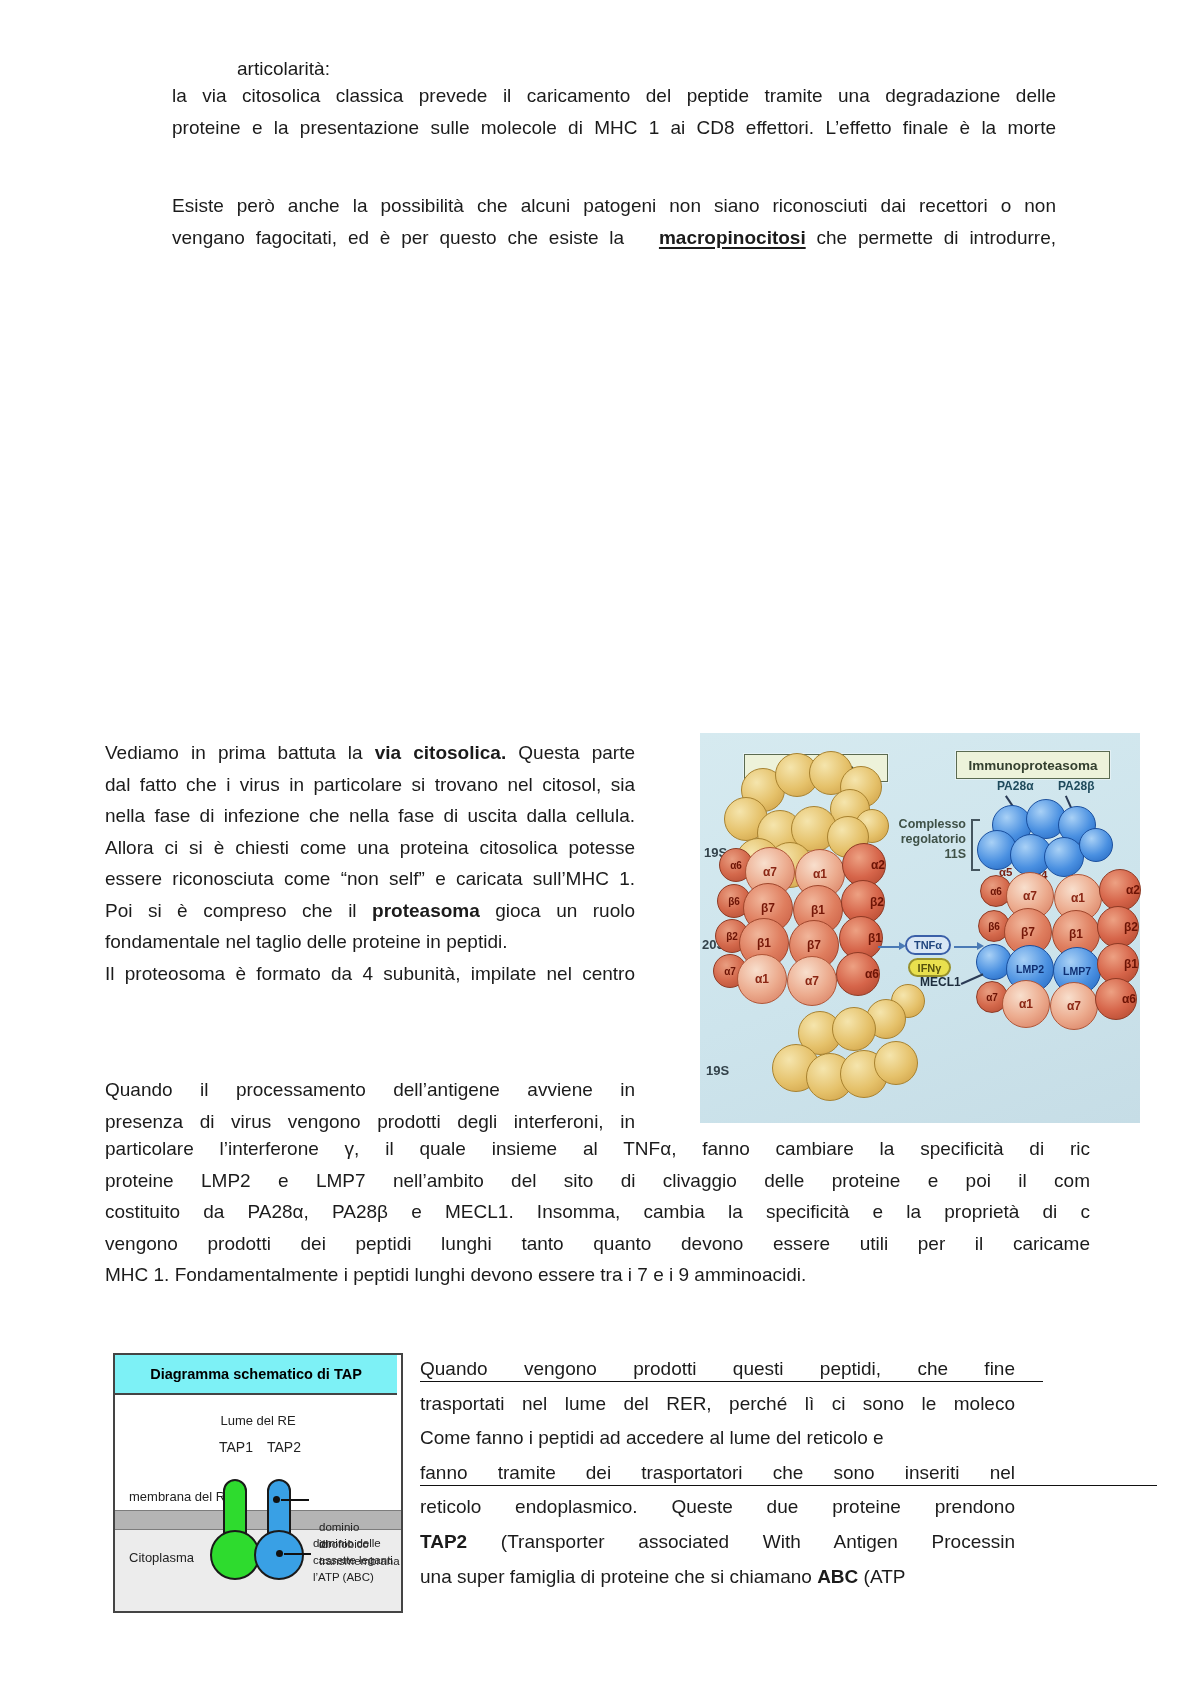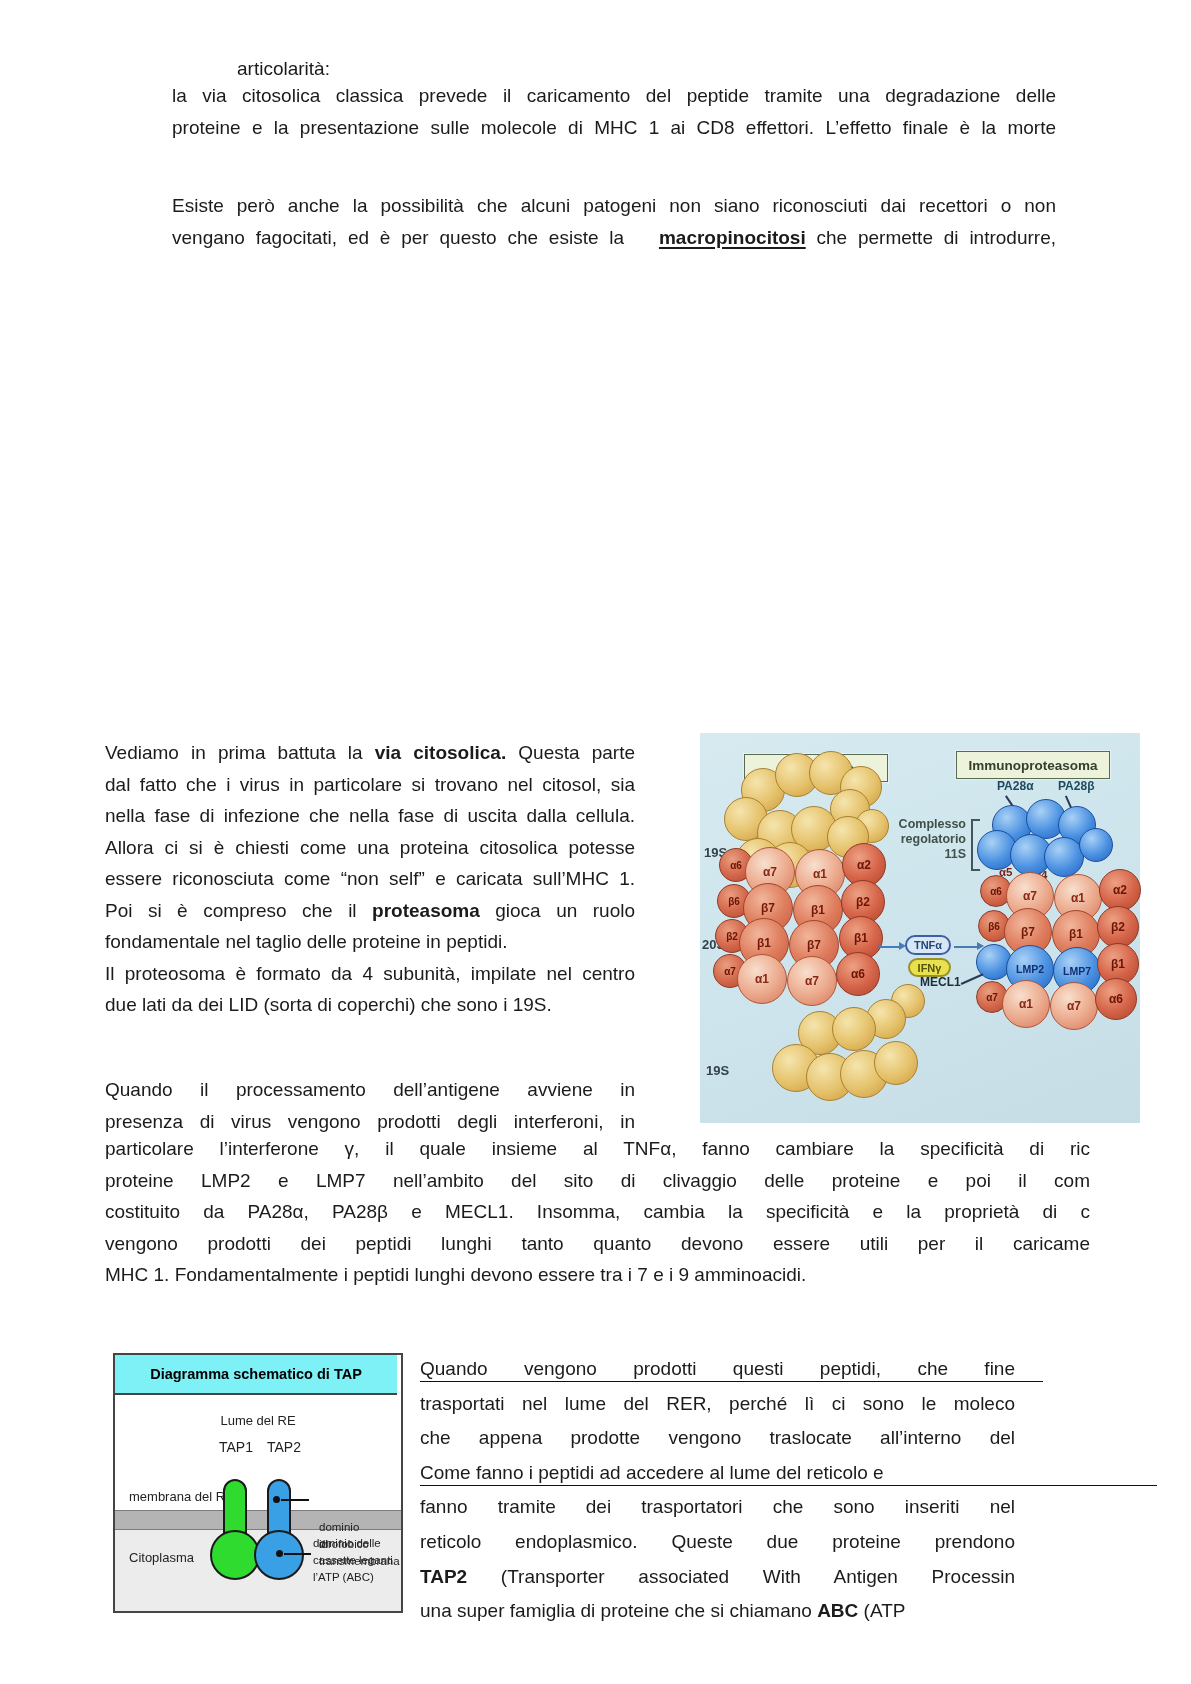--- a/index.html
+++ b/index.html
@@ -26,21 +26,21 @@
   
   #psoma{position:absolute;left:700px;top:733px;width:440px;height:390px;
          background:linear-gradient(160deg,#d6eaf0 0%,#cde4ec 55%,#c6dde6 100%);}
   .sp{position:absolute;border-radius:50%;display:flex;align-items:center;justify-content:center;
       font-weight:bold;box-sizing:border-box;}
   .sp span{display:block;}
   .y  {background:radial-gradient(circle at 35% 32%,#f5e5ad,#e5c16a 55%,#cb9b41);border:1px solid #a8822f;}
   .rl {background:radial-gradient(circle at 38% 32%,#f8dfcd,#ecab8e 52%,#d5785b);border:1px solid #b05638;color:#8a2513;}
   .rm {background:radial-gradient(circle at 38% 32%,#f1b69b,#df7e5f 52%,#c75a40);border:1px solid #a0462c;color:#751607;}
   .rd {background:radial-gradient(circle at 38% 32%,#e99e81,#d4694c 52%,#b04830);border:1px solid #8f3a24;color:#6b1305;}
-  .rd2{background:radial-gradient(circle at 38% 32%,#eda183,#d6654a 52%,#ad442c);border:1px solid #8f3a24;color:#6b1305;}
+  .rd2{background:radial-gradient(circle at 38% 32%,#eda183,#d6654a 52%,#ad442c);border:1px solid #8f3a24;color:#6b1305;justify-content:flex-end;}
   .bl,.b2{background:radial-gradient(circle at 36% 30%,#a9d1f6,#4a90e1 55%,#2063bd);border:1px solid #1a4f9e;color:#0e2f73;}
   .fig-title{position:absolute;background:#edf2da;border:1.5px solid #5a6a50;color:#333f2f;
              font-size:13.5px;font-weight:600;display:flex;align-items:center;justify-content:center;
              box-shadow:0 0 0 1px rgba(255,255,255,.4);}
   .fglab{position:absolute;font-weight:bold;color:#33424a;font-size:13px;}
   .pa28{position:absolute;font-size:12px;font-weight:bold;color:#1e4a5c;margin-left:12px;}
   .amini{position:absolute;font-size:11.5px;font-weight:bold;color:#7a2012;}
   #complesso{position:absolute;left:186px;top:84px;width:80px;text-align:right;
              font-size:12.5px;line-height:15px;color:#3f5147;font-weight:600;}
   .bracket{position:absolute;left:271px;top:86px;width:7px;height:48px;
@@ -103,37 +103,35 @@
     </div>
   <div id="para3" class="tcol">
       <div class="line j"><span class="">Vediamo in prima battuta la </span><span class="b">via citosolica.</span><span class=""> Questa parte</span></div>
       <div class="line j">dal fatto che i virus in particolare si trovano nel citosol, sia</div>
       <div class="line j">nella fase di infezione che nella fase di uscita dalla cellula.</div>
       <div class="line j">Allora ci si è chiesti come una proteina citosolica potesse</div>
       <div class="line j">essere riconosciuta come “non self” e caricata sull’MHC 1.</div>
       <div class="line j"><span class="">Poi si è compreso che il </span><span class="b">proteasoma</span><span class=""> gioca un ruolo</span></div>
       <div class="line l">fondamentale nel taglio delle proteine in peptidi.</div>
       <div class="line j">Il proteosoma è formato da 4 subunità, impilate nel centro</div>
-      <div class="line l">due lati da dei LID (sorta di coperchi) che sono i 19S.</div>
     </div>
   <div id="para4a" class="tcol">
       <div class="line j">Quando il processamento dell’antigene avviene in</div>
       <div class="line j">presenza di virus vengono prodotti degli interferoni, in</div>
     </div>
   <div id="para4b" class="tcol">
       <div class="line j">particolare l’interferone γ, il quale insieme al TNFα, fanno cambiare la specificità di ric</div>
       <div class="line j">proteine LMP2 e LMP7 nell’ambito del sito di clivaggio delle proteine e poi il com</div>
       <div class="line j">costituito da PA28α, PA28β e MECL1. Insomma, cambia la specificità e la proprietà di c</div>
       <div class="line j">vengono prodotti dei peptidi lunghi tanto quanto devono essere utili per il caricame</div>
       <div class="line l">MHC 1. Fondamentalmente i peptidi lunghi devono essere tra i 7 e i 9 amminoacidi.</div>
     </div>
   <div id="rightcol" class="tcol">
       <div class="line j">Quando vengono prodotti questi peptidi, che fine</div>
       <div class="line j">trasportati nel lume del RER, perché lì ci sono le moleco</div>
-      <div class="line j">che appena prodotte vengono traslocate all’interno del</div>
       <div class="line l">Come fanno i peptidi ad accedere al lume del reticolo e</div>
       <div class="line j">fanno tramite dei trasportatori che sono inseriti nel</div>
       <div class="line j">reticolo endoplasmico. Queste due proteine prendono</div>
       <div class="line j"><span class="b">TAP2</span><span class=""> (Transporter associated With Antigen Processin</span></div>
       <div class="line l"><span class="">una super famiglia di proteine che si chiamano </span><span class="b">ABC</span><span class=""> (ATP</span></div>
     </div>
   <div id="ul1" class="ulext"></div>
   <div id="ul4" class="ulext"></div>
 
   <div id="psoma">

